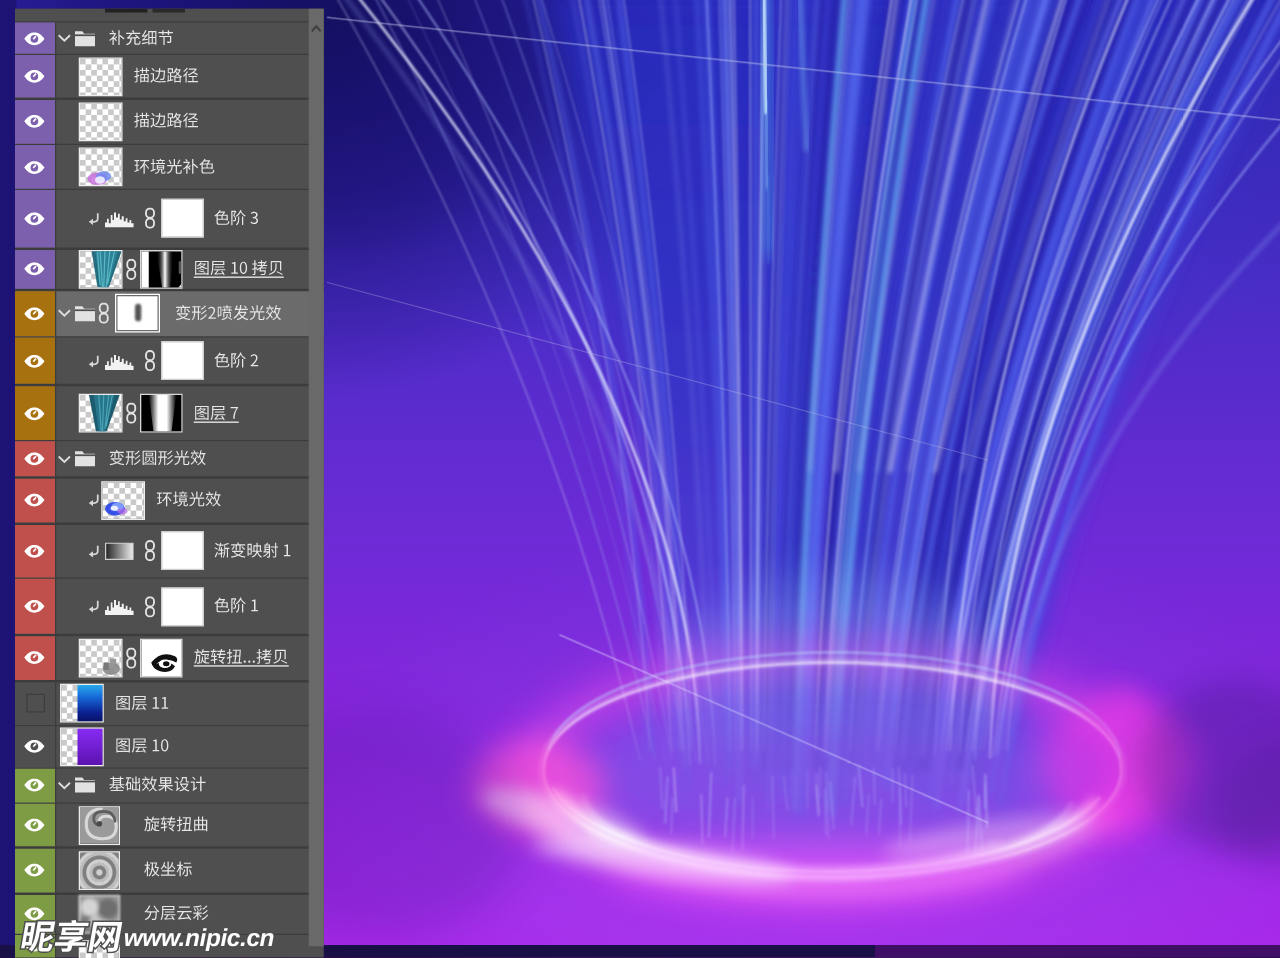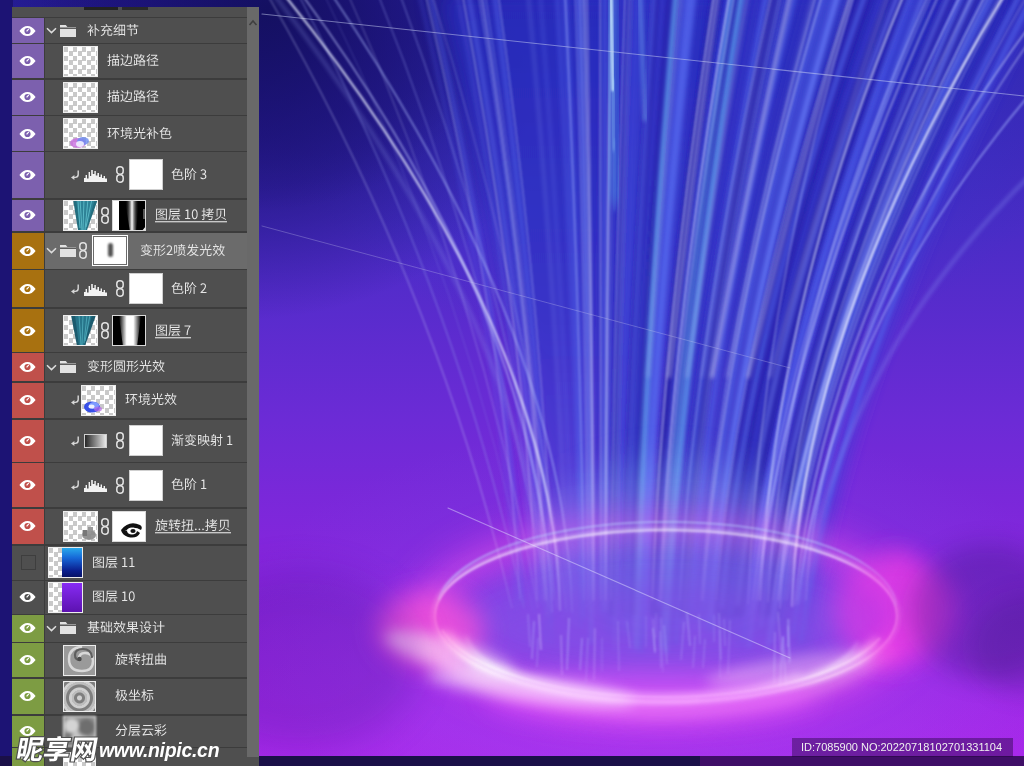--- a/index.html
+++ b/index.html
@@ -738,15 +738,12 @@
       <svg style="position:absolute;left:1px;top:12px" width="10" height="8" viewBox="0 0 10 8">
         <path d="M1.5 6 L5 2 L8.5 6" stroke="#3f3f3f" stroke-width="1.6" fill="none"></path>
       </svg>
     </div>
     <svg style="position:absolute;left:10px;top:731px" width="260" height="34" viewBox="0 0 260 34">
 <g transform="skewX(-10)" transform-origin="0 34">
 <path d="M14.4 8.0H22.2V10.5H14.4ZM11.4 5.2V14.6C11.4 18.6 11.1 23.9 8.1 27.4C8.8 27.8 10.1 28.6 10.7 29.1C13.9 25.3 14.4 19.0 14.4 14.6V13.4H25.3V5.2ZM23.5 15.8C22.3 16.9 20.5 18.0 18.6 19.0V14.2H15.6V25.1C15.6 28.2 16.4 29.1 19.3 29.1C19.9 29.1 22.1 29.1 22.8 29.1C25.3 29.1 26.1 27.9 26.4 23.7C25.6 23.5 24.3 23.1 23.7 22.5C23.5 25.7 23.4 26.3 22.5 26.3C22.0 26.3 20.1 26.3 19.7 26.3C18.8 26.3 18.6 26.1 18.6 25.1V21.8C21.1 20.8 23.8 19.5 25.9 18.1ZM6.8 16.6V21.5H4.5V16.6ZM6.8 13.8H4.5V8.8H6.8ZM1.8 6.0V26.6H4.5V24.4H9.7V6.0Z M35.0 12.2H45.9V13.7H35.0ZM31.8 10.0V16.0H49.4V10.0ZM47.3 17.0 46.4 17.1H30.9V19.6H42.1C41.0 20.0 39.9 20.3 38.7 20.6L38.7 21.8H28.3V24.5H38.7V26.3C38.7 26.7 38.6 26.8 38.0 26.8C37.6 26.8 35.4 26.8 33.9 26.8C34.3 27.5 34.8 28.6 35.0 29.4C37.3 29.4 39.1 29.4 40.4 29.1C41.7 28.7 42.2 28.0 42.2 26.4V24.5H52.7V21.8H42.5C45.3 21.0 47.9 19.9 50.1 18.7L48.0 16.9ZM38.1 4.4C38.3 4.9 38.5 5.5 38.7 6.1H28.7V8.8H52.3V6.1H42.3C42.1 5.3 41.8 4.5 41.4 3.9Z M62.6 17.8C61.8 20.2 60.8 22.3 59.3 23.9V13.8C60.4 15.0 61.5 16.4 62.6 17.8ZM56.1 5.6V29.4H59.3V24.9C60.0 25.3 60.8 25.9 61.2 26.2C62.6 24.7 63.7 22.7 64.7 20.5C65.3 21.3 65.8 22.1 66.2 22.7L68.1 20.5C67.5 19.5 66.7 18.4 65.7 17.2C66.3 15.0 66.8 12.7 67.1 10.1L64.2 9.8C64.0 11.4 63.8 13.0 63.5 14.5C62.6 13.5 61.7 12.5 60.9 11.6L59.3 13.3V8.6H75.7V25.5C75.7 26.0 75.5 26.2 75.0 26.2C74.4 26.2 72.4 26.2 70.7 26.1C71.2 26.9 71.8 28.5 71.9 29.3C74.5 29.4 76.2 29.3 77.4 28.8C78.6 28.2 79.0 27.3 79.0 25.5V5.6ZM66.7 13.5C67.8 14.8 69.0 16.2 70.1 17.7C69.1 20.6 67.8 23.0 65.9 24.7C66.6 25.1 67.9 26.0 68.4 26.5C69.9 24.9 71.1 22.9 72.0 20.6C72.7 21.6 73.2 22.6 73.6 23.4L75.7 21.4C75.1 20.1 74.2 18.7 73.2 17.2C73.8 15.0 74.2 12.7 74.5 10.1L71.6 9.8C71.5 11.4 71.2 12.9 70.9 14.3C70.2 13.4 69.4 12.5 68.6 11.7Z" fill="#ffffff" stroke="#4f4f4f" stroke-width="2.4" paint-order="stroke" transform="translate(4 1)"></path>
 </g>
 <text x="89" y="26" font-family="Liberation Sans" font-size="19.5" letter-spacing="-0.3" font-weight="bold" font-style="italic" fill="#ffffff" stroke="#4f4f4f" stroke-width="2" paint-order="stroke">www.nipic.cn</text>
 </svg>
-    <div style="position:absolute;left:792px;top:738px;width:221px;height:18.5px;background:rgba(30,5,58,0.42)">
-<div style="position:absolute;left:9px;top:2.5px;font-size:11px;color:#f0f0f0;white-space:nowrap">ID:7085900 NO:20220718102701331104</div>
-    </div>
   </div>
 </body></html>

